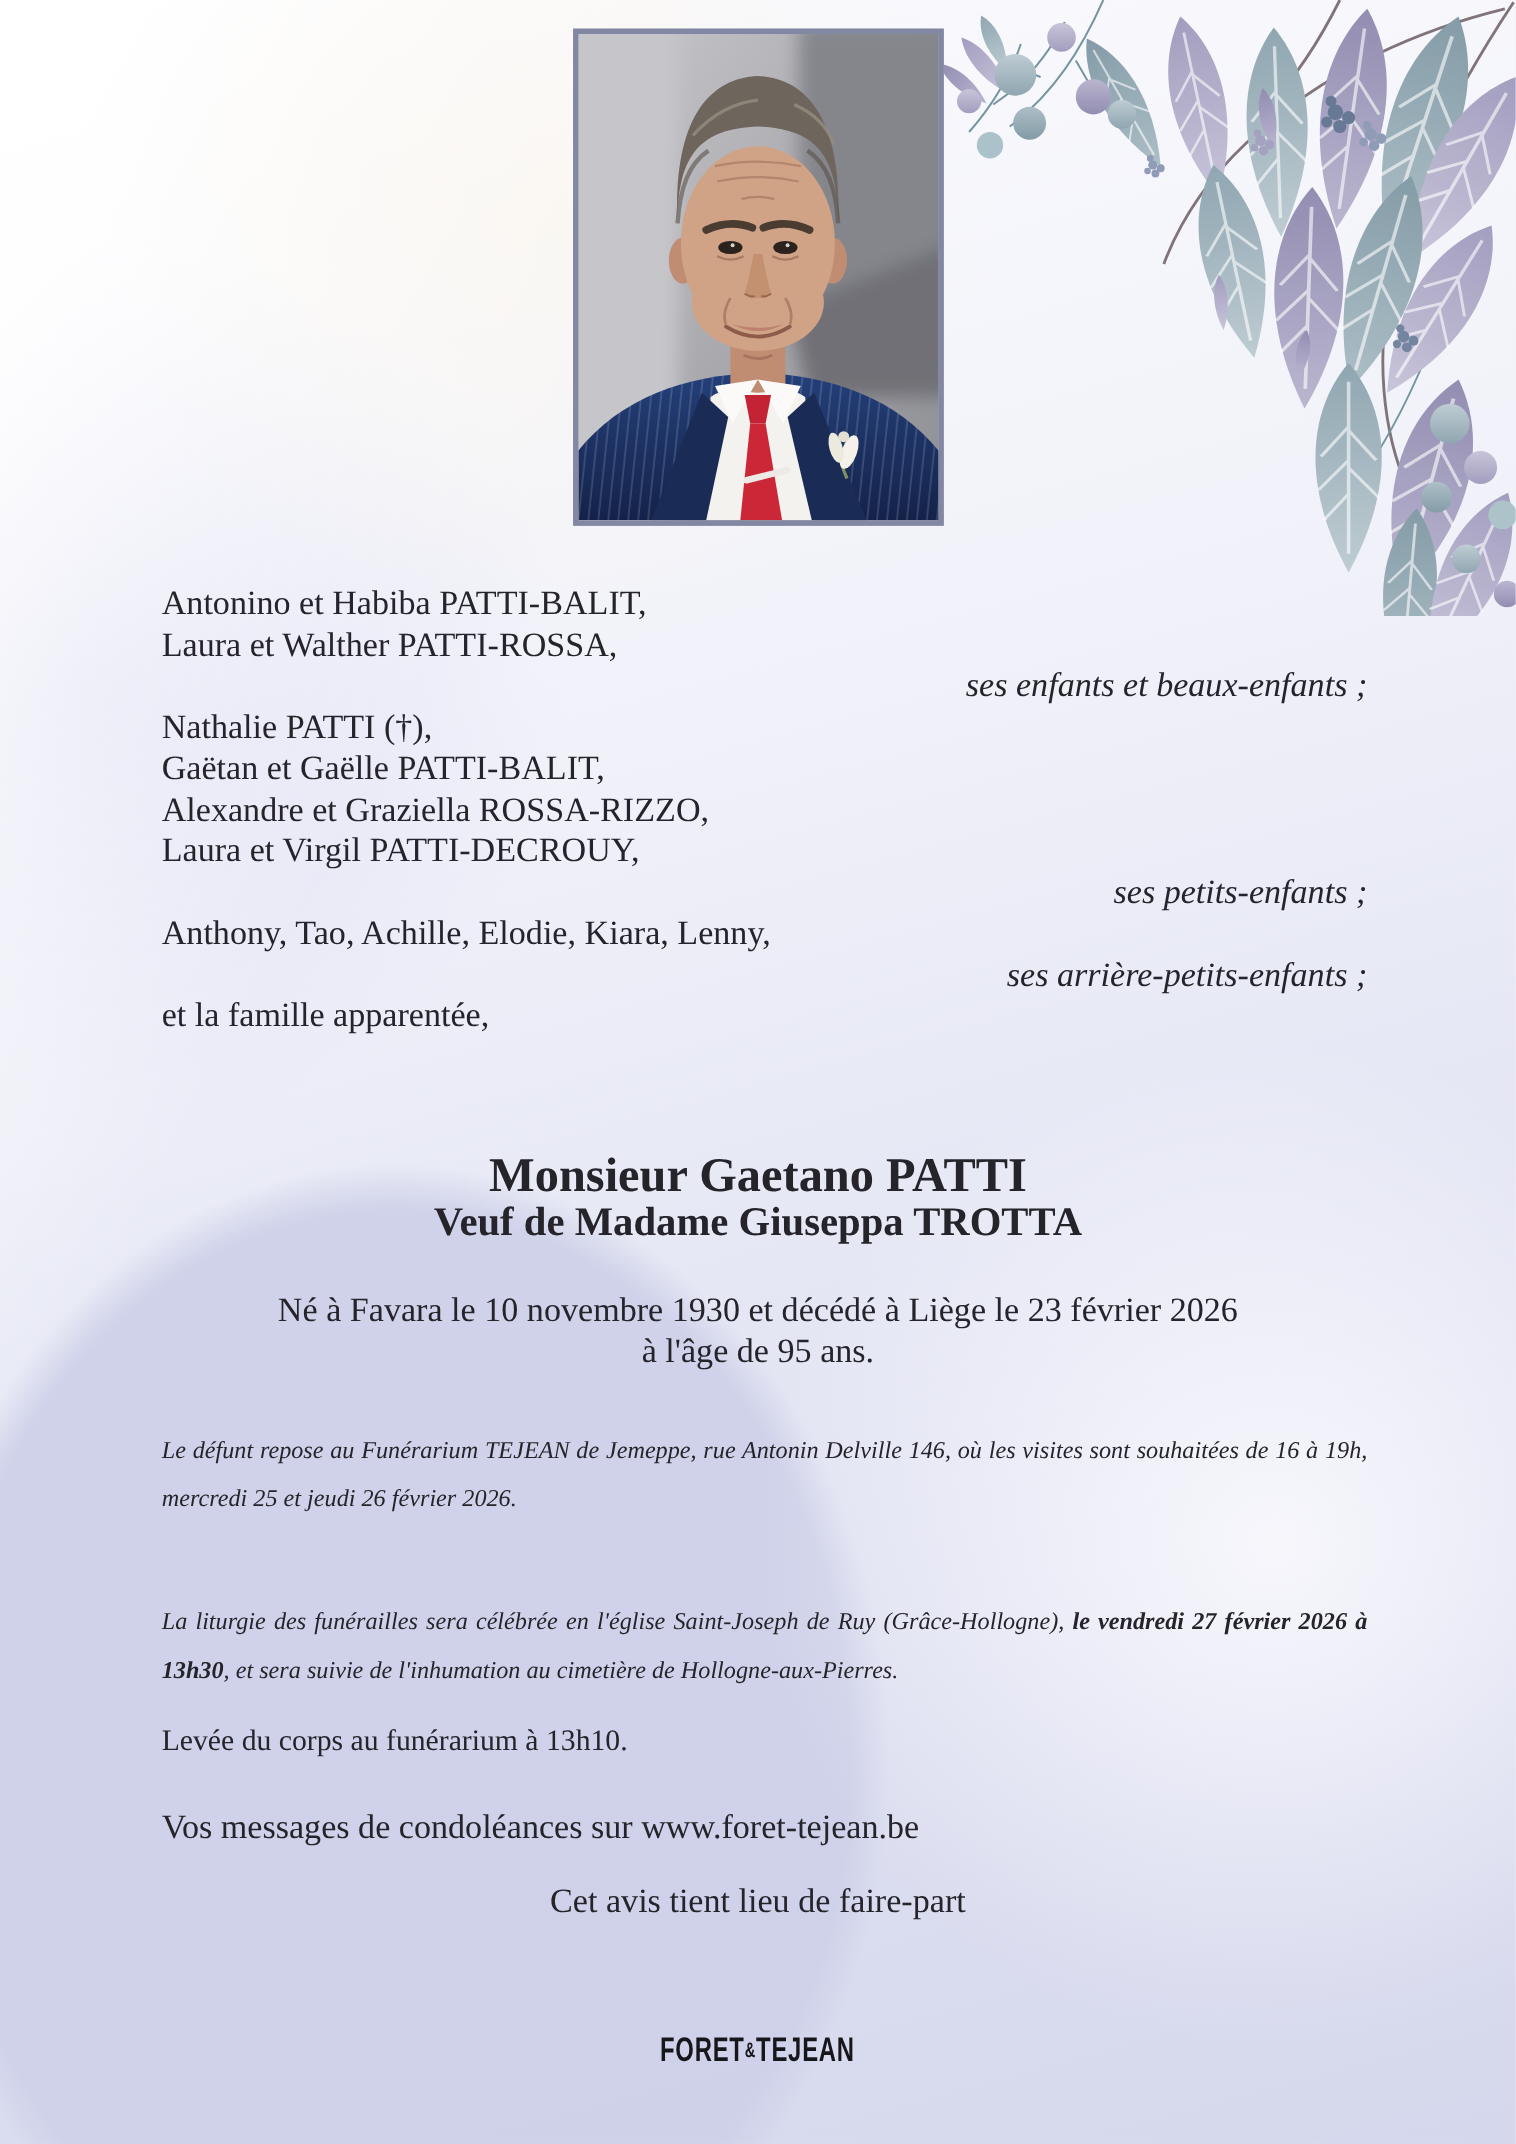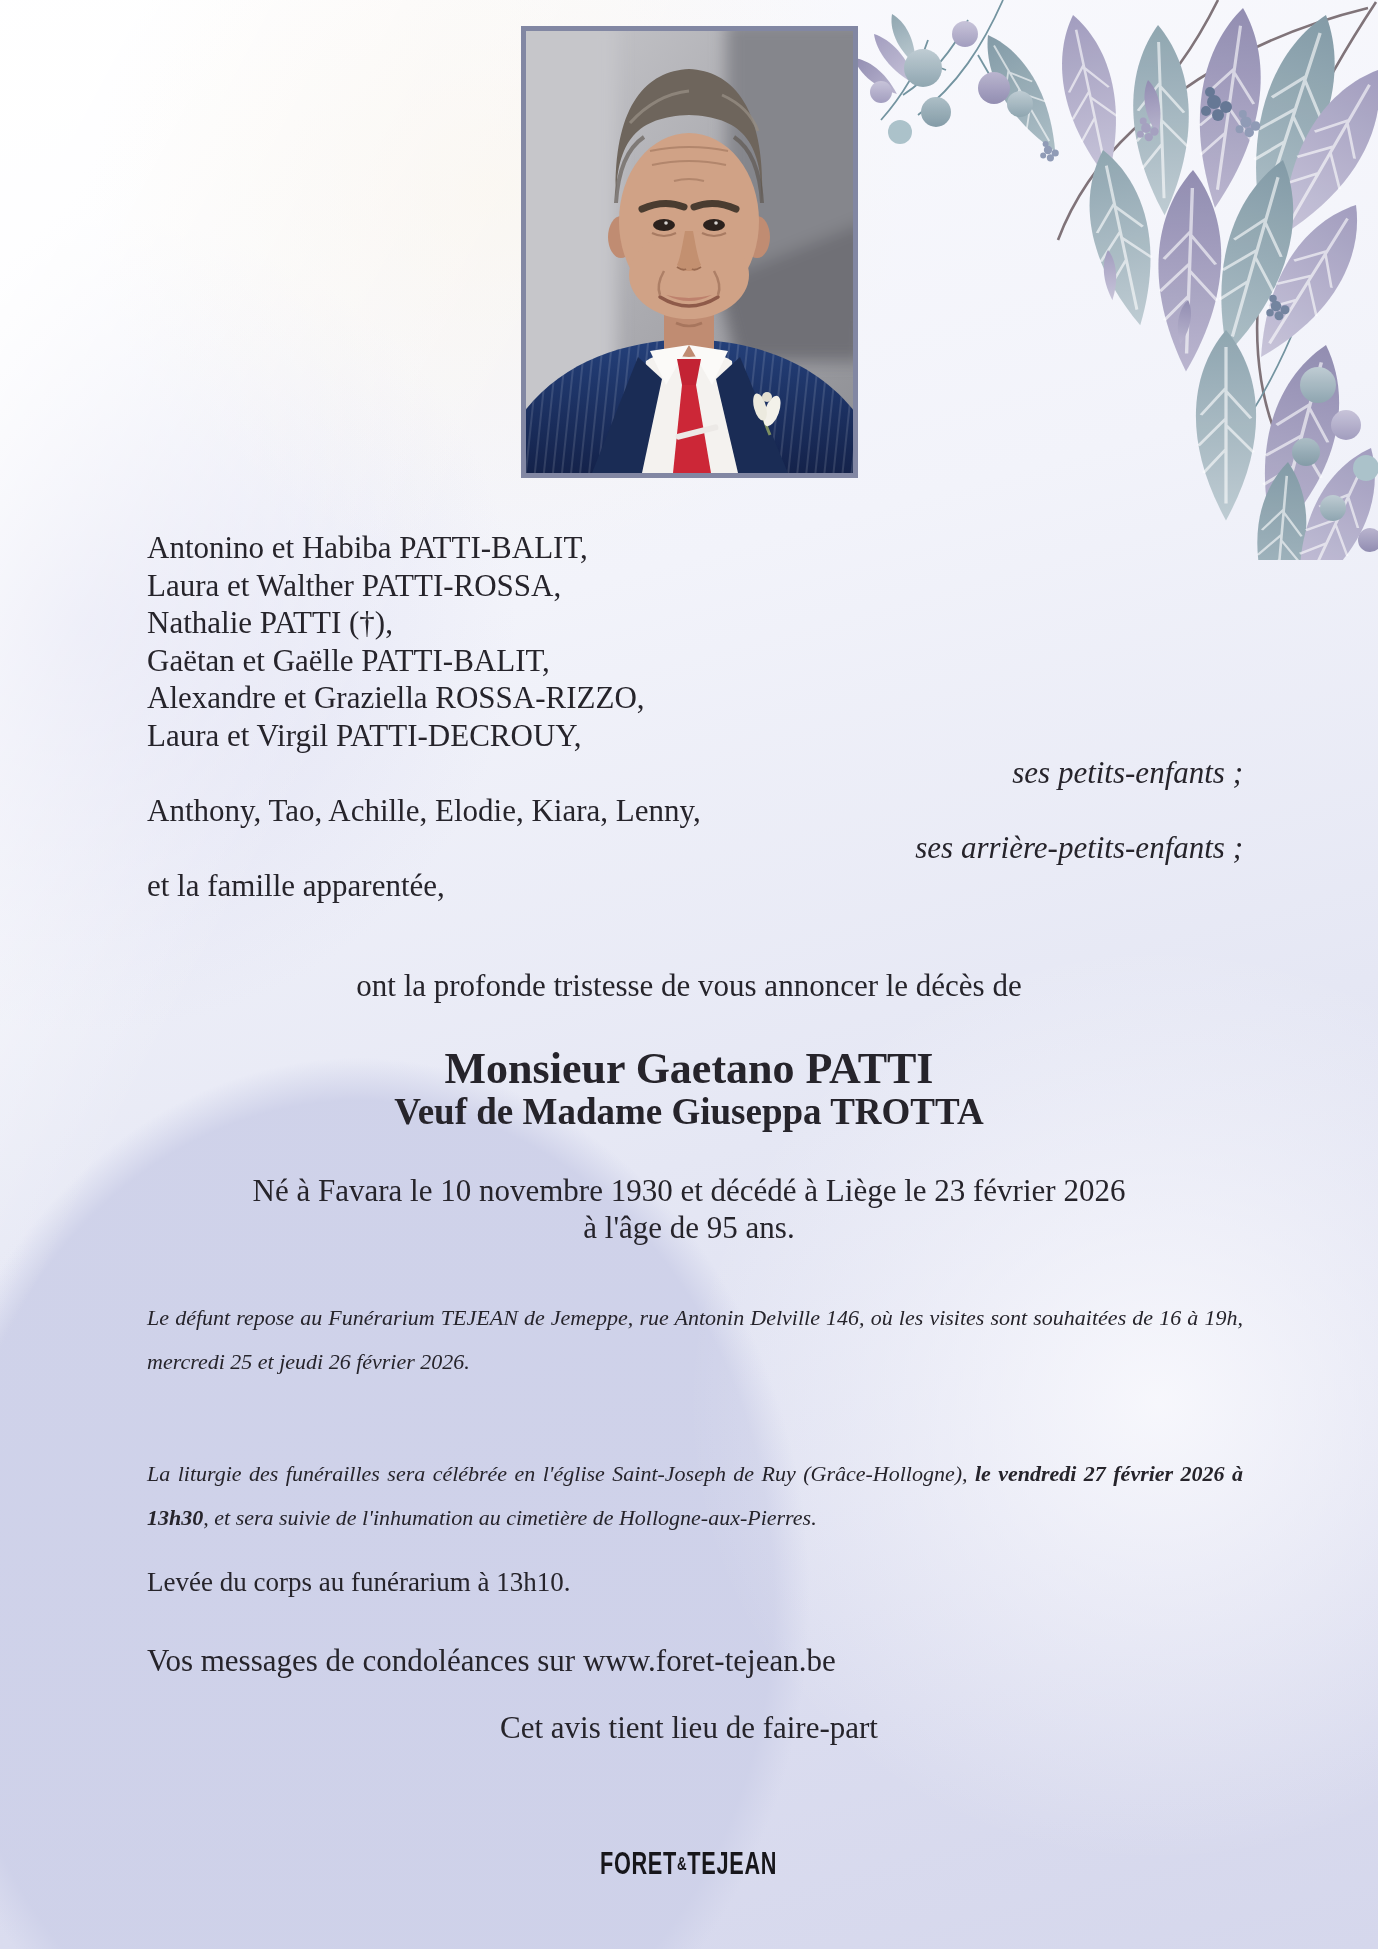--- a/index.html
+++ b/index.html
@@ -271,31 +271,31 @@
       <path d="M138,240 Q130,254 134,264 M188,240 Q196,254 192,264" stroke="rgba(120,75,55,0.4)" stroke-width="2.5" fill="none"></path>
       <path d="M134,266 Q163,284 192,266" stroke="#8e5a49" stroke-width="3.5" fill="none" stroke-linecap="round"></path>
       <path d="M140,264 Q163,276 186,264 Q163,270 140,264 Z" fill="#b4705f" opacity="0.65"></path>
       <path d="M150,292 Q163,298 176,292" stroke="rgba(120,75,55,0.35)" stroke-width="2.5" fill="none"></path>
     </svg>
   </div>
 
   <div class="abs family">
     <div class="line names">Antonino et Habiba PATTI-BALIT,</div>
     <div class="line names">Laura et Walther PATTI-ROSSA,</div>
+    <div class="line relation">ses enfants et beaux-enfants ;</div>
     <div class="line names">Nathalie PATTI (†),</div>
     <div class="line names">Gaëtan et Gaëlle PATTI-BALIT,</div>
     <div class="line names">Alexandre et Graziella ROSSA-RIZZO,</div>
     <div class="line names">Laura et Virgil PATTI-DECROUY,</div>
     <div class="line relation">ses petits-enfants ;</div>
     <div class="line names">Anthony, Tao, Achille, Elodie, Kiara, Lenny,</div>
     <div class="line relation">ses arrière-petits-enfants ;</div>
     <div class="line names">et la famille apparentée,</div>
   </div>
 
-  <div class="abs center announcement line">ont la profonde tristesse de vous annoncer le décès de</div>
 
   <div class="abs center subtitle line">Veuf de Madame Giuseppa TROTTA</div>
   <div class="abs center name line">Monsieur Gaetano PATTI</div>
   <div class="abs center birth">
     <div class="line">Né à Favara le 10 novembre 1930 et décédé à Liège le 23 février 2026</div>
     <div class="line">à l'âge de 95 ans.</div>
   </div>
 
   <p class="abs para para1">Le défunt repose au Funérarium TEJEAN de Jemeppe, rue Antonin Delville 146, où les visites sont souhaitées de 16 à 19h, mercredi 25 et jeudi 26 février 2026.</p>
 

